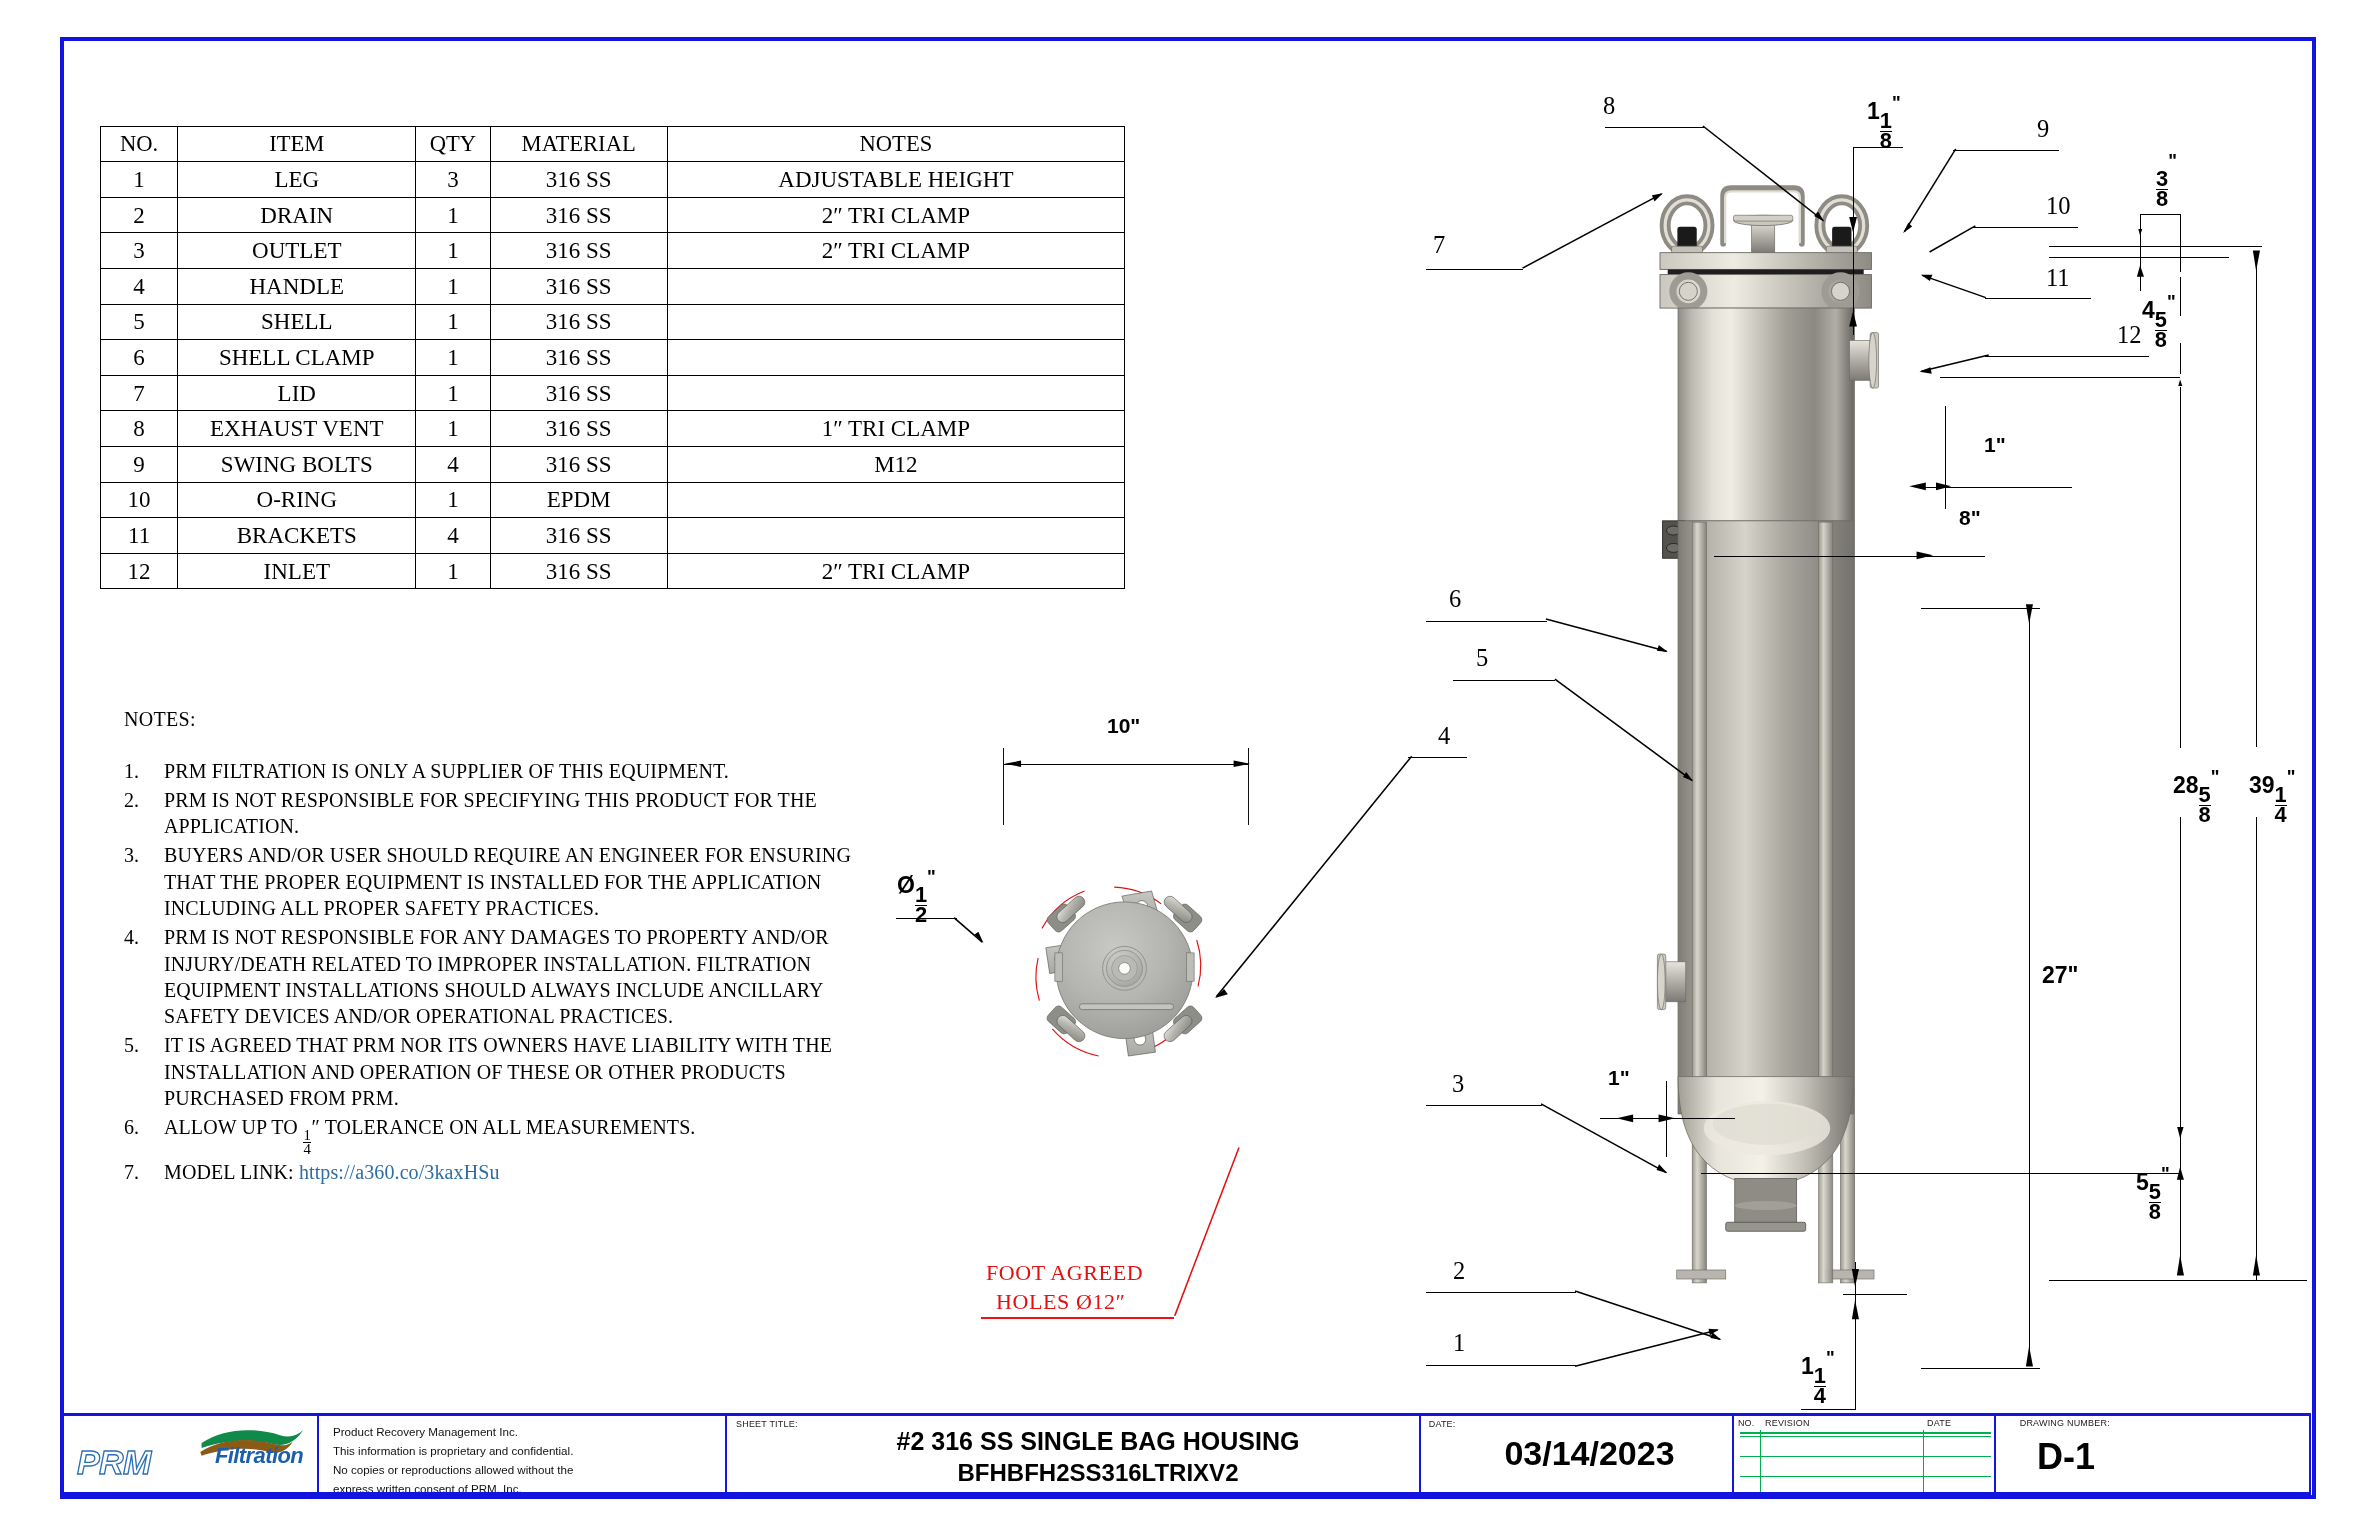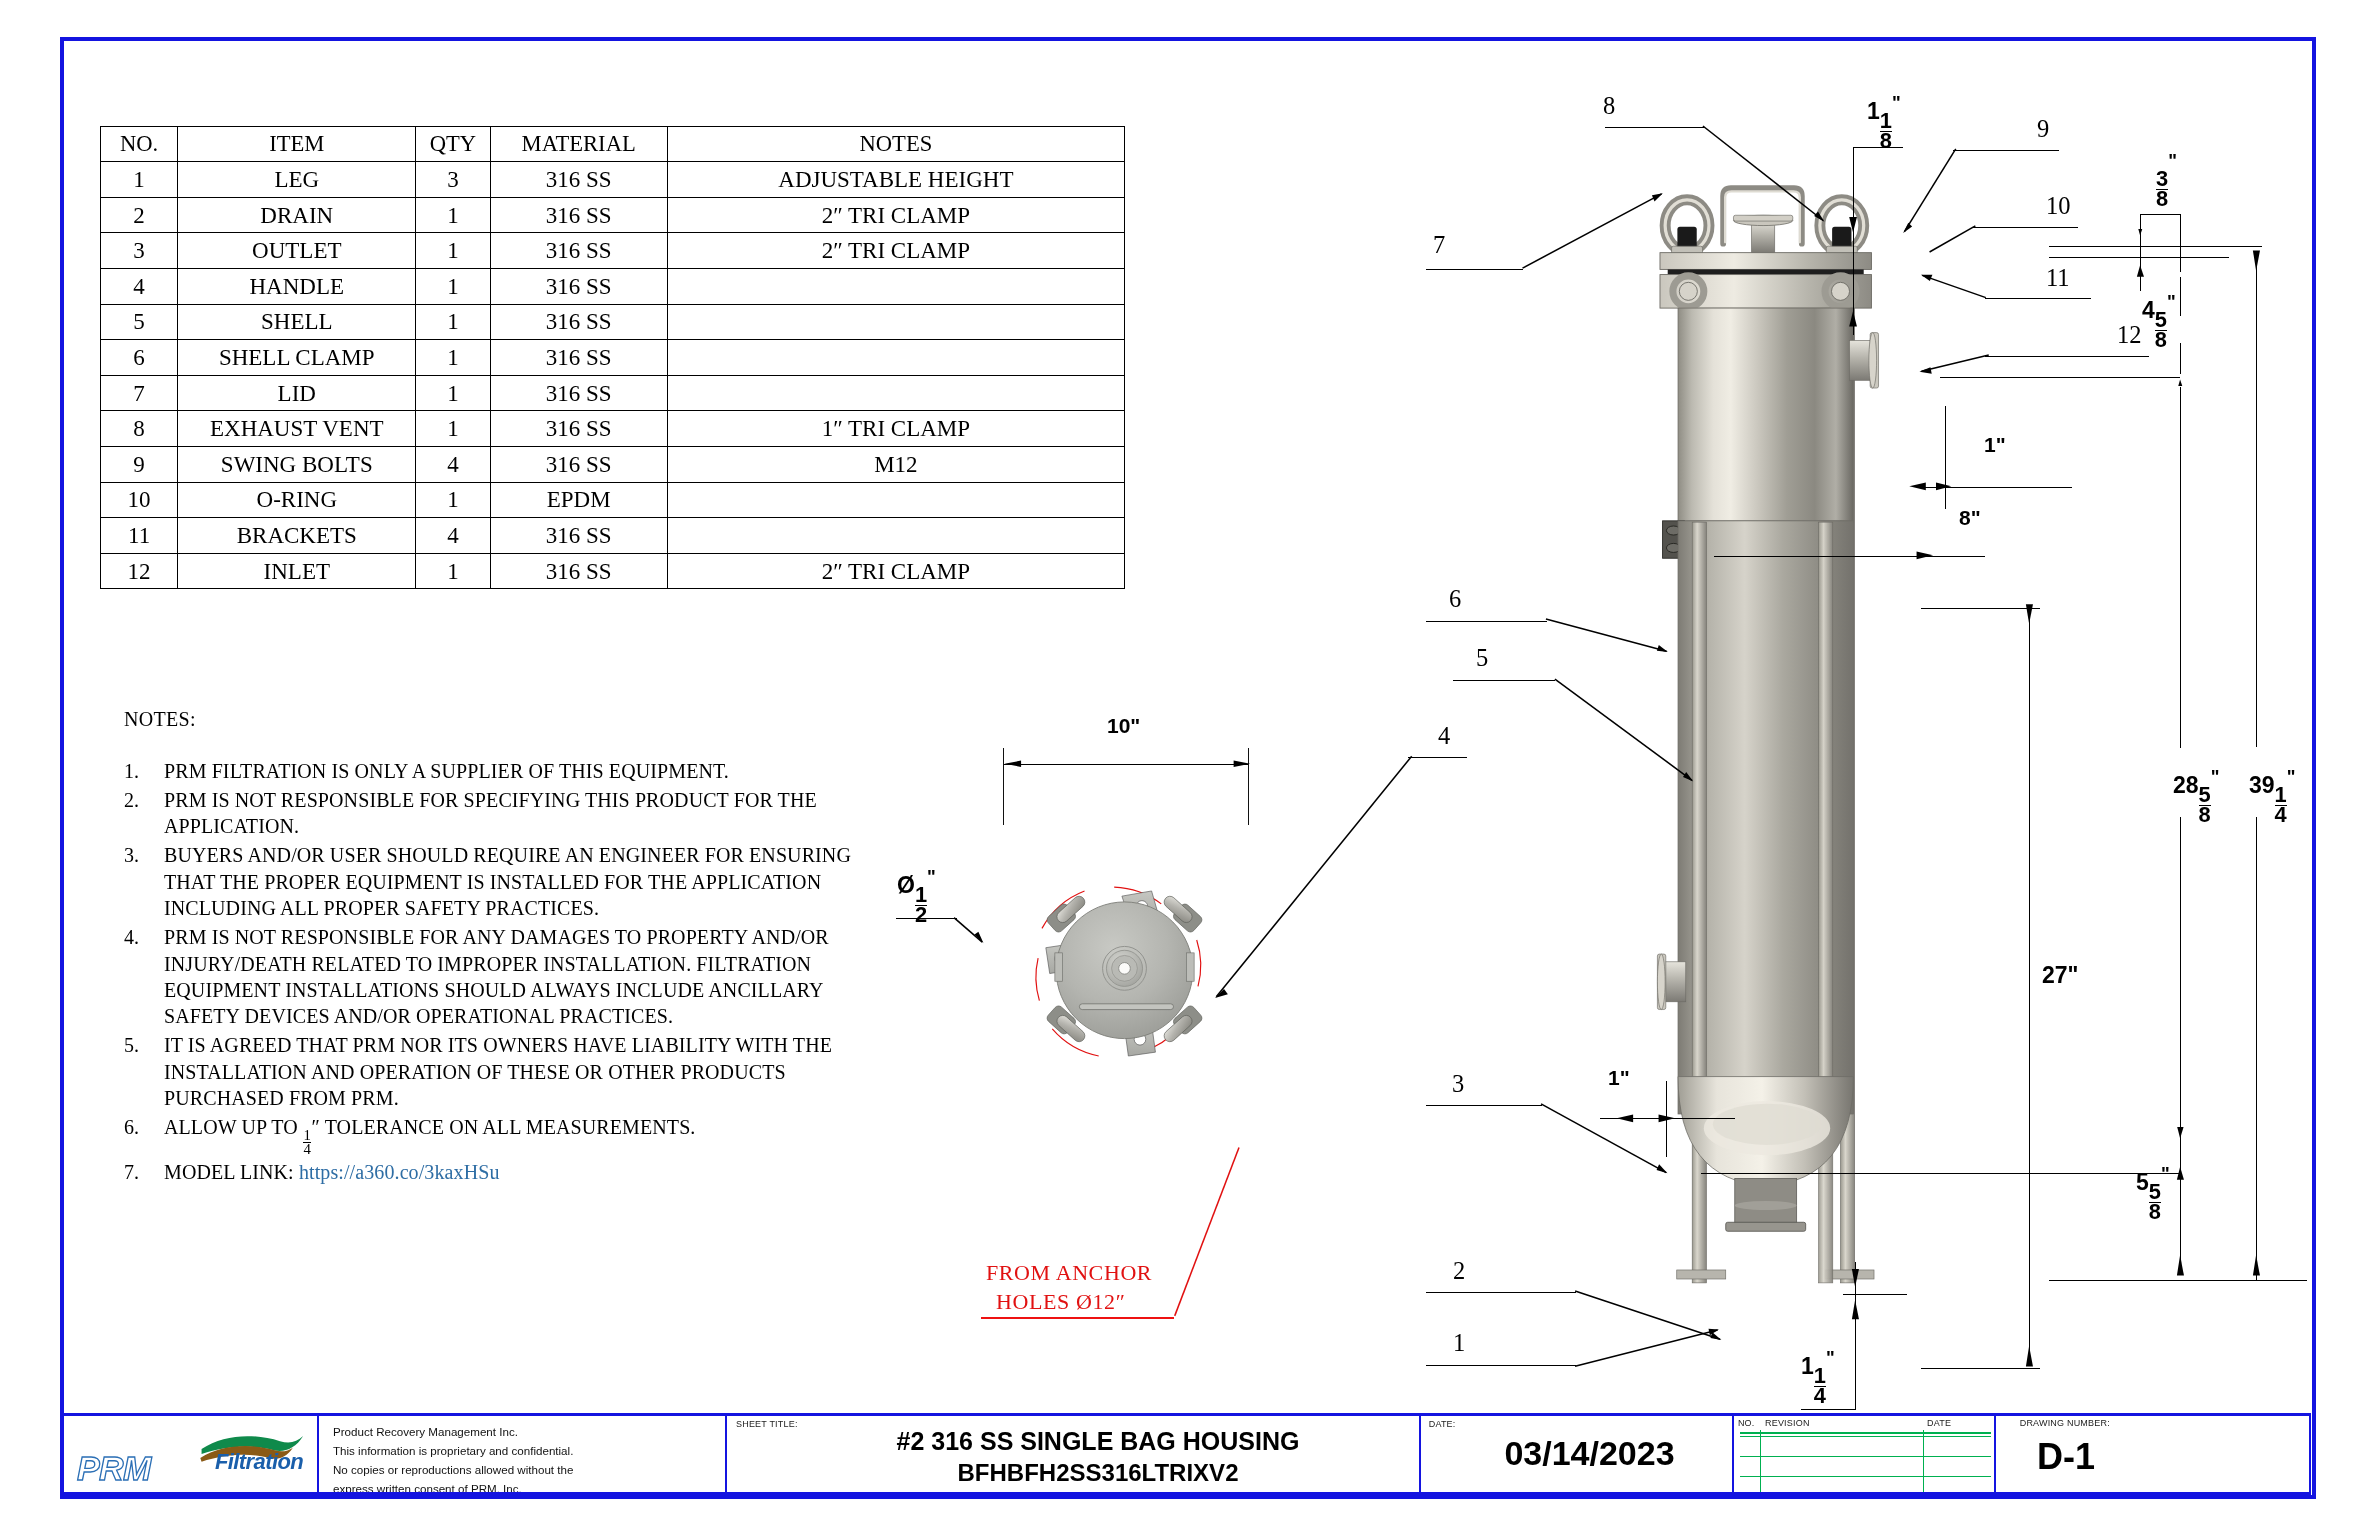--- a/index.html
+++ b/index.html
@@ -52,21 +52,21 @@
 
   
   #tb{position:absolute;left:64px;top:1413px;width:2247px;height:82px;}
   .tb-cell{position:absolute;top:0;height:82px;border-left:2.6px solid #1414e0;
            box-sizing:border-box;}
   .tb-lab{position:absolute;font-family:"Liberation Sans",sans-serif;
            font-size:9px;letter-spacing:0.2px;color:#222;}
   .tb-big{font-family:"Liberation Sans",sans-serif;font-weight:bold;padding-left:12px;}
 
   
-  #logo{position:absolute;left:9px;top:20px;width:232px;height:57px;text-align:center;}
+  #logo{position:absolute;left:9px;top:14px;width:232px;height:57px;text-align:center;}
   #logo .l1{position:absolute;left:3.9px;top:15.5px;font-family:"Liberation Sans",sans-serif;
      font-style:italic;font-weight:bold;font-size:34px;letter-spacing:-0.6px;
      color:#fff;-webkit-text-stroke:1.3px #2b6fb5;}
   #logo .l2{position:absolute;left:95px;top:15.5px;font-family:"Liberation Sans",sans-serif;
      font-style:italic;font-weight:bold;font-size:22px;letter-spacing:-0.6px;color:#1a5fab;margin-left:47px;}
 
   
   .rev-g{position:absolute;background:#00b050;height:1.3px;}
   .rev-v{position:absolute;background:#00b050;width:1px;}
 
@@ -306,21 +306,21 @@
       <rect x="-20" y="-15" width="40" height="30" rx="7" fill="#8d8e88" stroke="#5e5f5a" stroke-width="1"></rect>
       <rect x="-46" y="-9" width="52" height="18" rx="9" fill="url(#boltG)" stroke="#5e5f5a" stroke-width="1"></rect>
     </g>
   </g>
 
   <rect x="82" y="158" width="12" height="44" fill="#bcbdb8" stroke="#6f706b" stroke-width="1"></rect>
   <rect x="286" y="158" width="12" height="44" fill="#bcbdb8" stroke="#6f706b" stroke-width="1"></rect>
 </svg>
 </div>
 
-<div class="cad" style="left:986px;top:1260px;color:#e11111;font-size:22px;letter-spacing:0.6px;">FROM ANCHOR</div>
+<div class="cad" style="left:986px;top:1260px;color:#e11111;font-size:22px;letter-spacing:0.6px;">FOOT AGREED</div>
 <div class="cad" style="left:996px;top:1289px;color:#e11111;font-size:22px;letter-spacing:0.6px;">HOLES Ø12″</div>
 <div class="ln hl red" style="left:981px;top:1317px;width:193px;height:1.5px;"></div>
 <svg style="position:absolute;left:1167px;top:1141px;" width="90" height="180" viewBox="0 0 140 280">
   <path d="M12,272 L112,10" stroke="#e11111" stroke-width="2.4" fill="none"></path>
 </svg>
 
 <div id="vessel">
 <svg width="271" height="1154" viewBox="0 0 420 1790">
   <defs>
     <linearGradient id="shellG" x1="0" y1="0" x2="1" y2="0">

